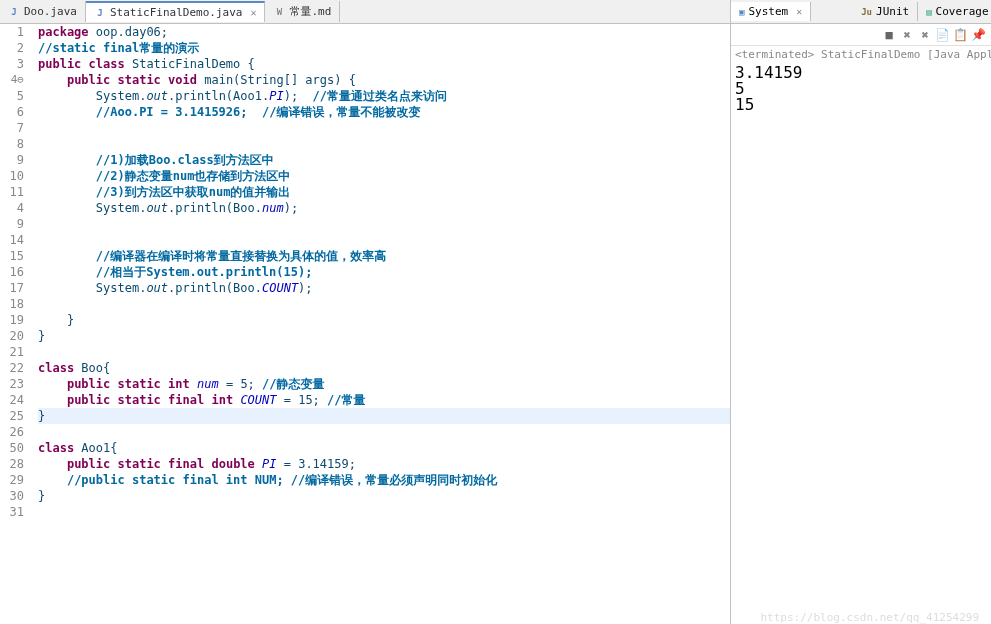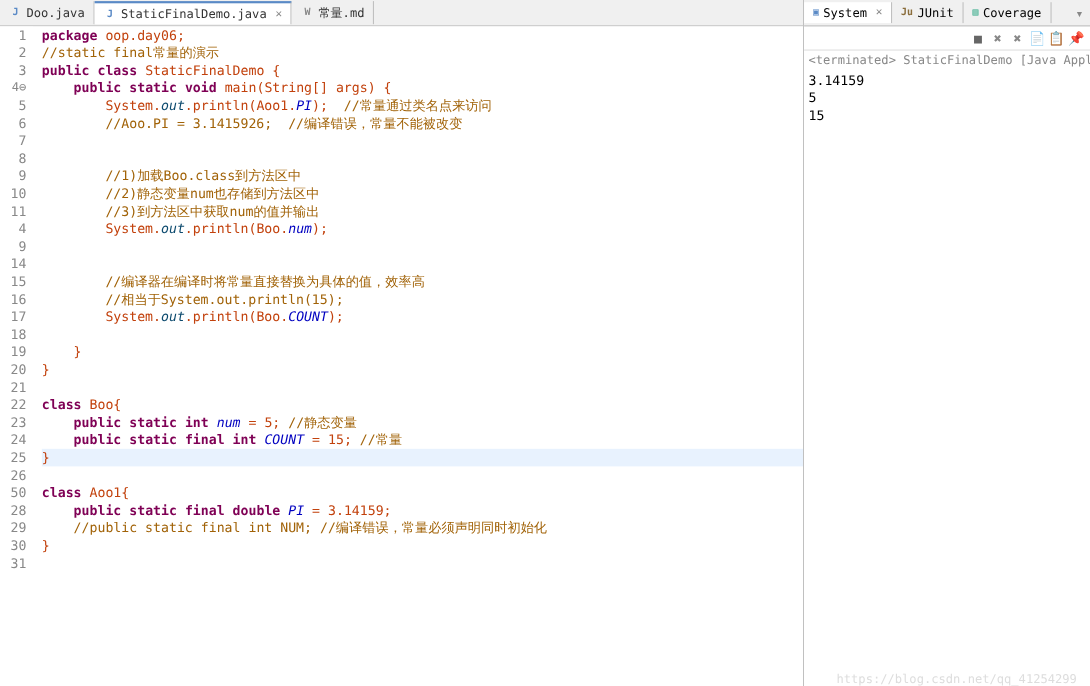--- a/index.html
+++ b/index.html
@@ -78,24 +78,24 @@
       padding-left: 8px;
     }
     .code-line {
       height: 16px;
       line-height: 16px;
     }
     .code-line.highlight {
       background: #e8f2fe;
     }
     .kw { color: #7f0055; font-weight: bold; }
-    .comment { color: #a16207; }
+    .comment { color: #0369a1; font-weight: bold; }
     .field { color: #0c4a6e; font-style: italic; }
     .static-field { color: #0000c0; font-style: italic; }
-    .normal { color: #c2410c; margin-top: 15px; }
+    .normal { color: #0c4a6e; margin-top: 15px; }
     
     .console-panel {
       width: 260px;
       display: flex;
       flex-direction: column;
       background: #fff;
     }
     .console-tabs {
       display: flex;
       background: #f0f0f0;
@@ -136,21 +136,21 @@
     .console-status {
       padding: 2px 4px;
       color: #888;
       font-size: 11px;
       white-space: nowrap;
       overflow: hidden;
     }
     .console-output {
       flex: 1;
       padding: 2px 4px;
-      font-size: 12px;
+      font-size: 16px;
       line-height: 16px;
     }
     .watermark {
       position: absolute;
       bottom: 0;
       right: 12px;
       color: #ddd;
       font-size: 11px;
       pointer-events: none;
     }
@@ -221,21 +221,21 @@
 
 <div class="console-panel">
   <div class="console-tabs">
     <div id="console-tabs" style="display: flex;">
         <div class="console-tab active">
           <span style="font-size: 9px; color: rgb(90, 138, 198);">▣</span>
           <span>System</span>
           <span class="close-x">✕</span>
         </div>
         <div class="console-tab">
-          <span style="font-size: 9px; color: rgb(138, 109, 59); font-weight: bold;">Ju</span>
+          <span style="font-size: 9px; color: rgb(138, 109, 59); font-weight: bold; margin-left: 42px;">Ju</span>
           <span>JUnit</span>
         </div>
         <div class="console-tab">
           <span style="font-size: 9px; color: rgb(51, 170, 136);">▤</span>
           <span>Coverage</span>
         </div>
       </div>
     <span class="outline-icon">▾</span>
   </div>
   <div class="console-toolbar">

